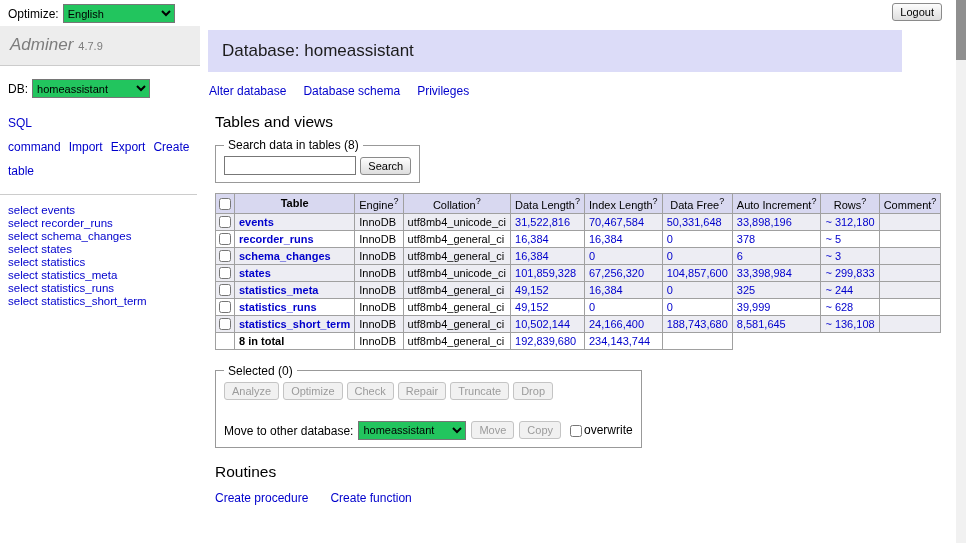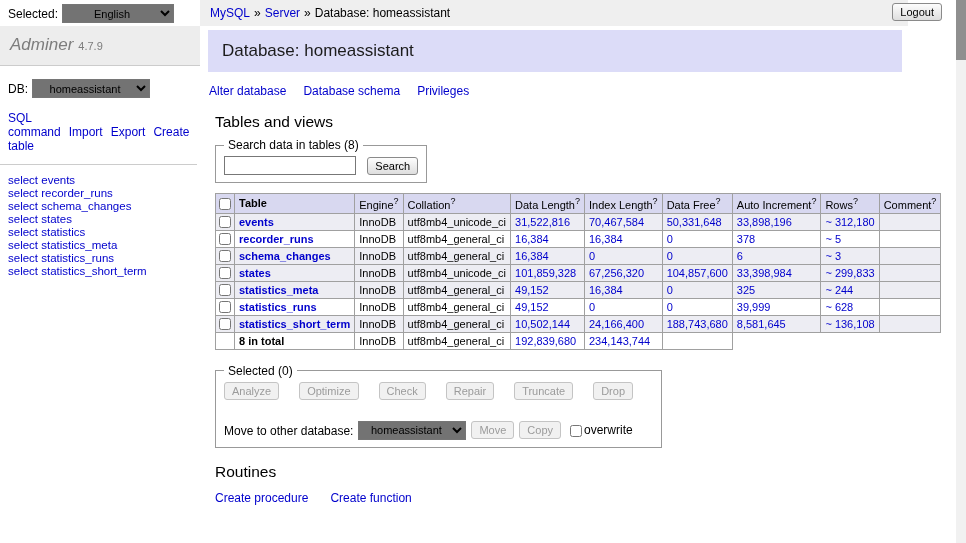--- a/index.html
+++ b/index.html
@@ -10,22 +10,21 @@
     color: #000;
     background: #fff;
     position: relative;
     overflow: hidden;
   }
   a { color: var(--link, #0000cc); text-decoration: none; cursor: pointer; }
   select {
     font: 11px "Liberation Sans", sans-serif;
     height: 19px;
     border: 1px solid #767676;
-    background: #737373;
-    text-align: center;
+    background: #22c55e;
   }
   button {
     font: 11px "Liberation Sans", sans-serif;
     background: linear-gradient(#fdfdfd, #dedede);
     border: 1px solid #8a8a8a;
     border-radius: 3px;
     padding: 2px 7px;
     cursor: pointer;
     color: #000;
   }
@@ -51,82 +50,79 @@
   
   #sidebar { position: absolute; top: 26px; left: 0; width: 200px; bottom: 0; background: #fff; }
   #logo {
     background: #ededed; border-bottom: 1px solid #ccc;
     padding: 9px 10px 10px; color: #7d7d7d;
   }
   #logo .name { font-size: 17px; font-style: italic; }
   #logo .ver { font-size: 11px; margin-left: 5px; }
   #dbrow { margin: 13px 0 0 8px; }
   #dbrow select { width: 118px; margin-left: 4px; }
-  [data-name="sidebar-links"] { margin: 13px 0 0 8px; width: 160px; line-height: 14px; }
+  [data-name="sidebar-links"] { margin: 13px 0 0 8px; width: 160px; line-height: 24px; }
   [data-name="sidebar-links"] a { margin-right: 8px; }
   #side-rule { border: 0; border-top: 1px solid #ccc; margin: 11px 0 0 0; width: 197px; }
   [data-name="sidebar-table-list"] { margin: 9px 0 0 8px; font-size: 11.5px; }
   [data-name="sidebar-table-list"] a { display: block; line-height: 13px; }
 
   
   #main { position: absolute; left: 208px; top: 26px; width: 694px; }
   #page-title {
     background: var(--title-bg, #dcdcf8);
     padding: 11px 14px;
     font-size: 17px; font-weight: normal; color: #1c1c1c;
     margin-top: 4px;
   }
   [data-name="db-nav-links"] { margin: 12px 0 0 1px; }
   [data-name="db-nav-links"] a { margin-right: 17px; }
   h3.section { font-size: 15.5px; font-weight: normal; color: #000; margin: 15px 0 0 7px; }
   fieldset { display: inline-block; border: 1px solid #999; margin: 7px 0 0 7px; padding: 4px 8px 7px; vertical-align: top; }
   legend { padding: 0 4px; font-size: 12px; }
   #search-input { width: 132px; height: 19px; border: 1px solid #777; padding: 1px 3px; font: 11.5px "Liberation Sans", sans-serif; }
-  #search-btn { margin-left: 8px; }
+  #search-btn { margin-left: 1px; }
 
   table { border-collapse: collapse; margin: 10px 0 0 7px; font-size: 11px; }
   th, td { border: 1px solid #a0a0a0; padding: 2px 4px; height: 17px; white-space: nowrap; }
-  thead th { background: var(--thead-bg, #d8d8f0); font-weight: normal; text-align: left; }
+  thead th { background: var(--thead-bg, #d8d8f0); font-weight: normal; text-align: center; }
   thead th.strong { font-weight: bold; }
   thead th sup { font-size: 9px; cursor: help; }
   td.check, th.check { text-align: center; width: 18px; padding: 1px 3px; }
   td.name a { font-weight: bold; }
   td.num { text-align: left; color: var(--link, #0000cc); }
   td.num a { color: var(--link, #0000cc); }
   tr.odd td { background: var(--row-alt-bg, #ededf3); }
   tr.total td.name-total { font-weight: bold; }
   input[type="checkbox"] { width: 12px; height: 12px; vertical-align: middle; }
 
   #selected-fieldset { margin-top: 14px; }
-  [data-name="selected-buttons"] button { margin-right: 20px; }
+  [data-name="selected-buttons"] button { margin-right: 4px; }
   #move-row { margin-top: 21px; white-space: nowrap; }
   #move-row select { width: 108px; margin-left: 5px; }
   #move-row button { margin-left: 5px; }
   #overwrite-box { margin-left: 9px; }
   #overwrite-label { margin-left: 2px; }
 
   [data-name="create-links"] { margin: 14px 0 0 7px; }
   [data-name="create-links"] a { margin-right: 26px; }
   [data-name="routine-links"] { margin: 10px 0 0 7px; }
   [data-name="routine-links"] a { margin-right: 22px; }
 
   
   #scrollbar { position: absolute; right: 0; top: 0; width: 10px; height: 543px; background: #f1f1f1; }
   #scroll-thumb { position: absolute; top: 0; left: 0; width: 10px; height: 60px; background: #8f8f8f; }
 </style>
 </head>
 <body>
 
 <div id="topbar" data-name="top-bar">
   <span id="lang" data-name="language-selector">
-    <span data-name="language-label">Selected:</span><select data-name="language-select"><option data-name="language-option">English</option></select>
+    <span data-name="language-label">Optimize:</span><select data-name="language-select"><option data-name="language-option">English</option></select>
   </span>
-  <div id="breadcrumb" data-name="breadcrumb">
-    <a href="#" data-name="breadcrumb-server-type-link">MySQL</a><span class="sep" data-name="breadcrumb-separator">»</span><a href="#" data-name="breadcrumb-server-link">Server</a><span class="sep" data-name="breadcrumb-separator">»</span><span data-name="breadcrumb-current">Database: homeassistant</span>
-  </div>
   <button id="logout-btn" data-name="logout-button">Logout</button>
 </div>
 
 <div id="sidebar" data-name="sidebar">
   <div id="logo" data-name="adminer-logo">
     <span class="name" data-name="adminer-logo-text">Adminer</span><span class="ver" data-name="adminer-version">4.7.9</span>
   </div>
   <div id="dbrow" data-name="db-selector">
     <span data-name="db-label">DB:</span><select data-name="db-select"><option data-name="db-option">homeassistant</option></select>
   </div>

